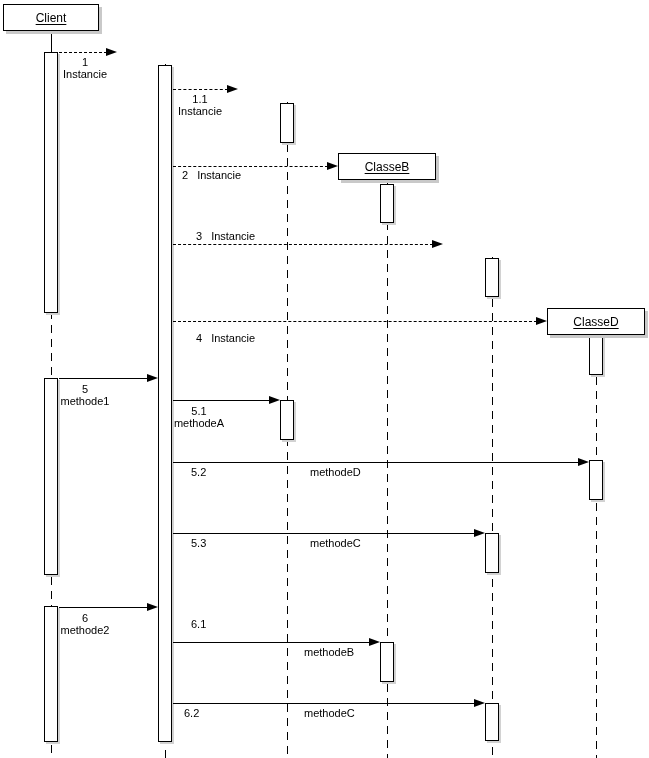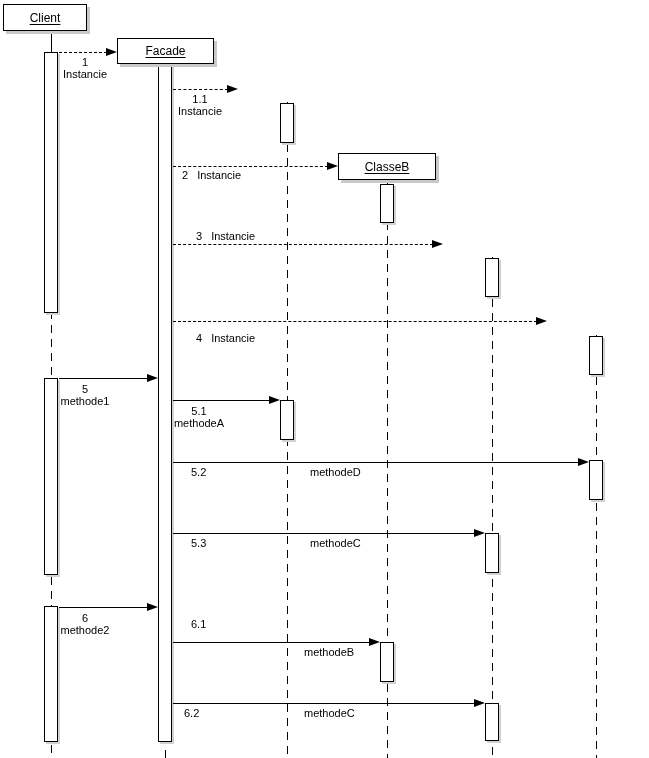--- a/index.html
+++ b/index.html
@@ -179,23 +179,23 @@
   <div class="mline" style="left:173px; top:642px; width:197px;"></div>
   <div class="ahead" style="left:369px; top:638px;"></div>
   <div class="mlabel" style="left:191px; top:618px;">6.1</div>
   <div class="mlabel" style="left:304px; top:646px;">methodeB</div>
 
   <div class="mline" style="left:173px; top:703px; width:302px;"></div>
   <div class="ahead" style="left:474px; top:699px;"></div>
   <div class="mlabel" style="left:184px; top:707px;">6.2</div>
   <div class="mlabel" style="left:304px; top:707px;">methodeC</div>
 
-  <div class="obj-box" style="left:3px; top:4px; width:84px; height:27px;">
+  <div class="obj-box" style="left:3px; top:4px; width:96px; height:27px;">
     <span class="obj-label">Client</span>
-  </div>
-  <div class="obj-box" style="left:117px; top:38px; width:97px; height:26px;">
-    <span class="obj-label">Facade</span>
   </div>
   <div class="obj-box" style="left:338px; top:153px; width:98px; height:27px;">
     <span class="obj-label">ClasseB</span>
   </div>
+  <div class="obj-box" style="left:547px; top:308px; width:98px; height:27px;">
+    <span class="obj-label">ClasseD</span>
+  </div>
 
 </div>
 
 </body></html>

